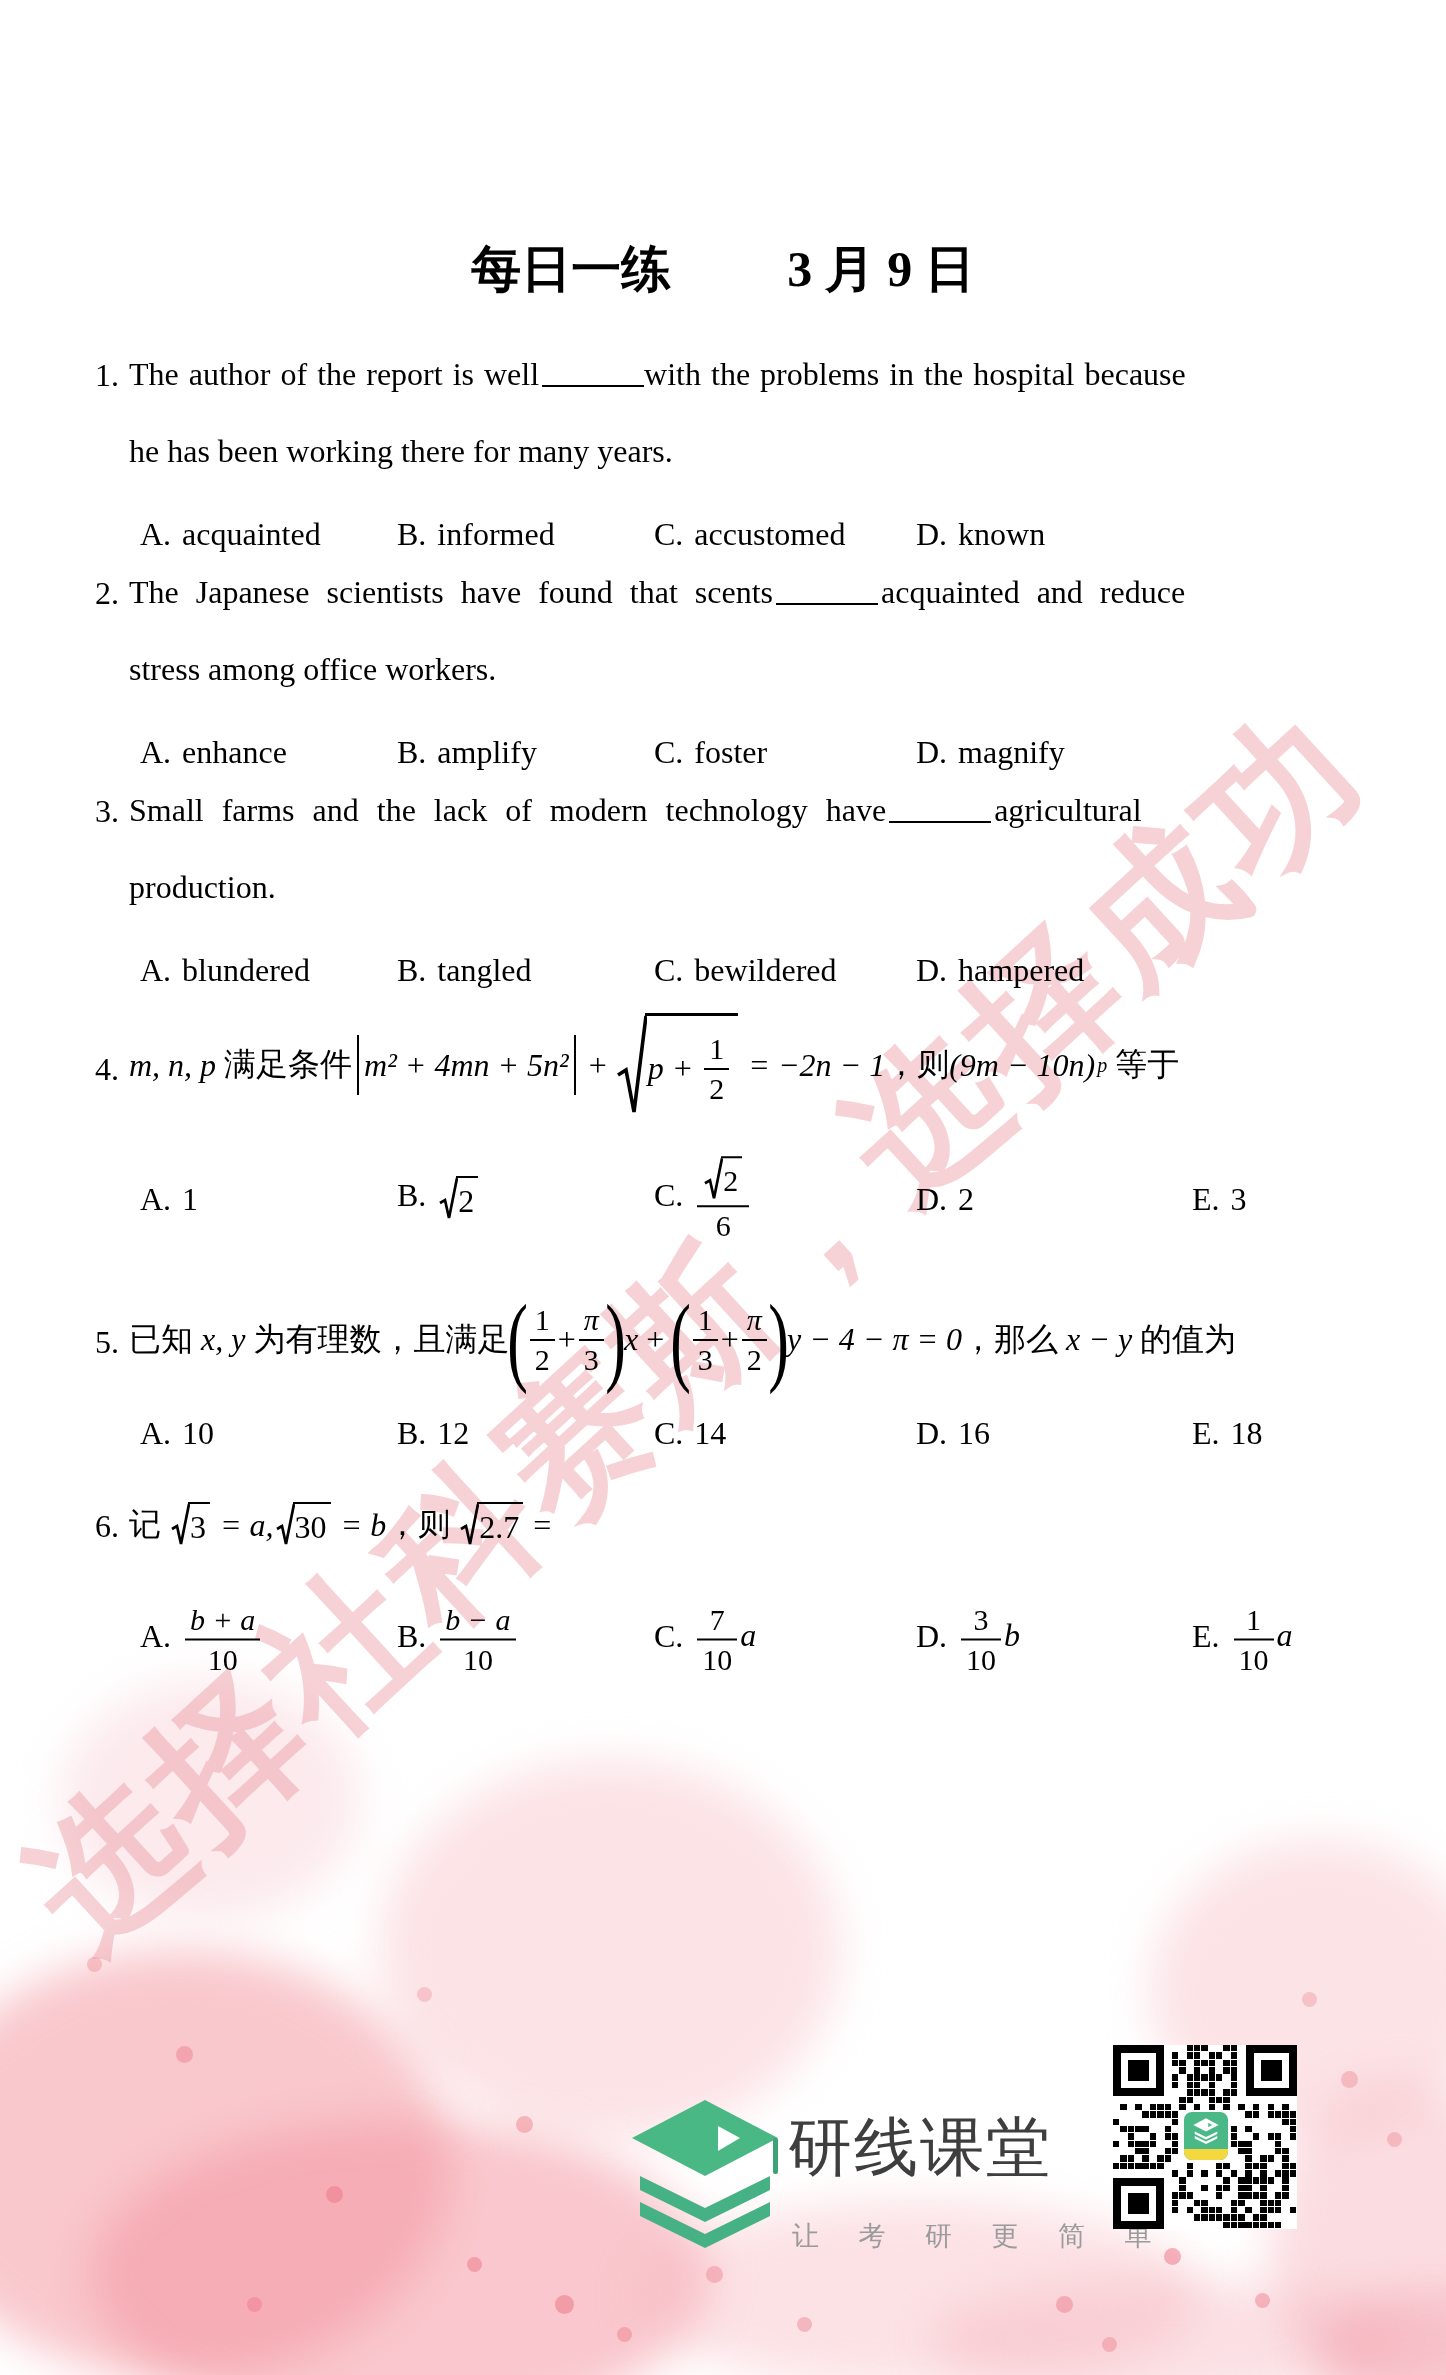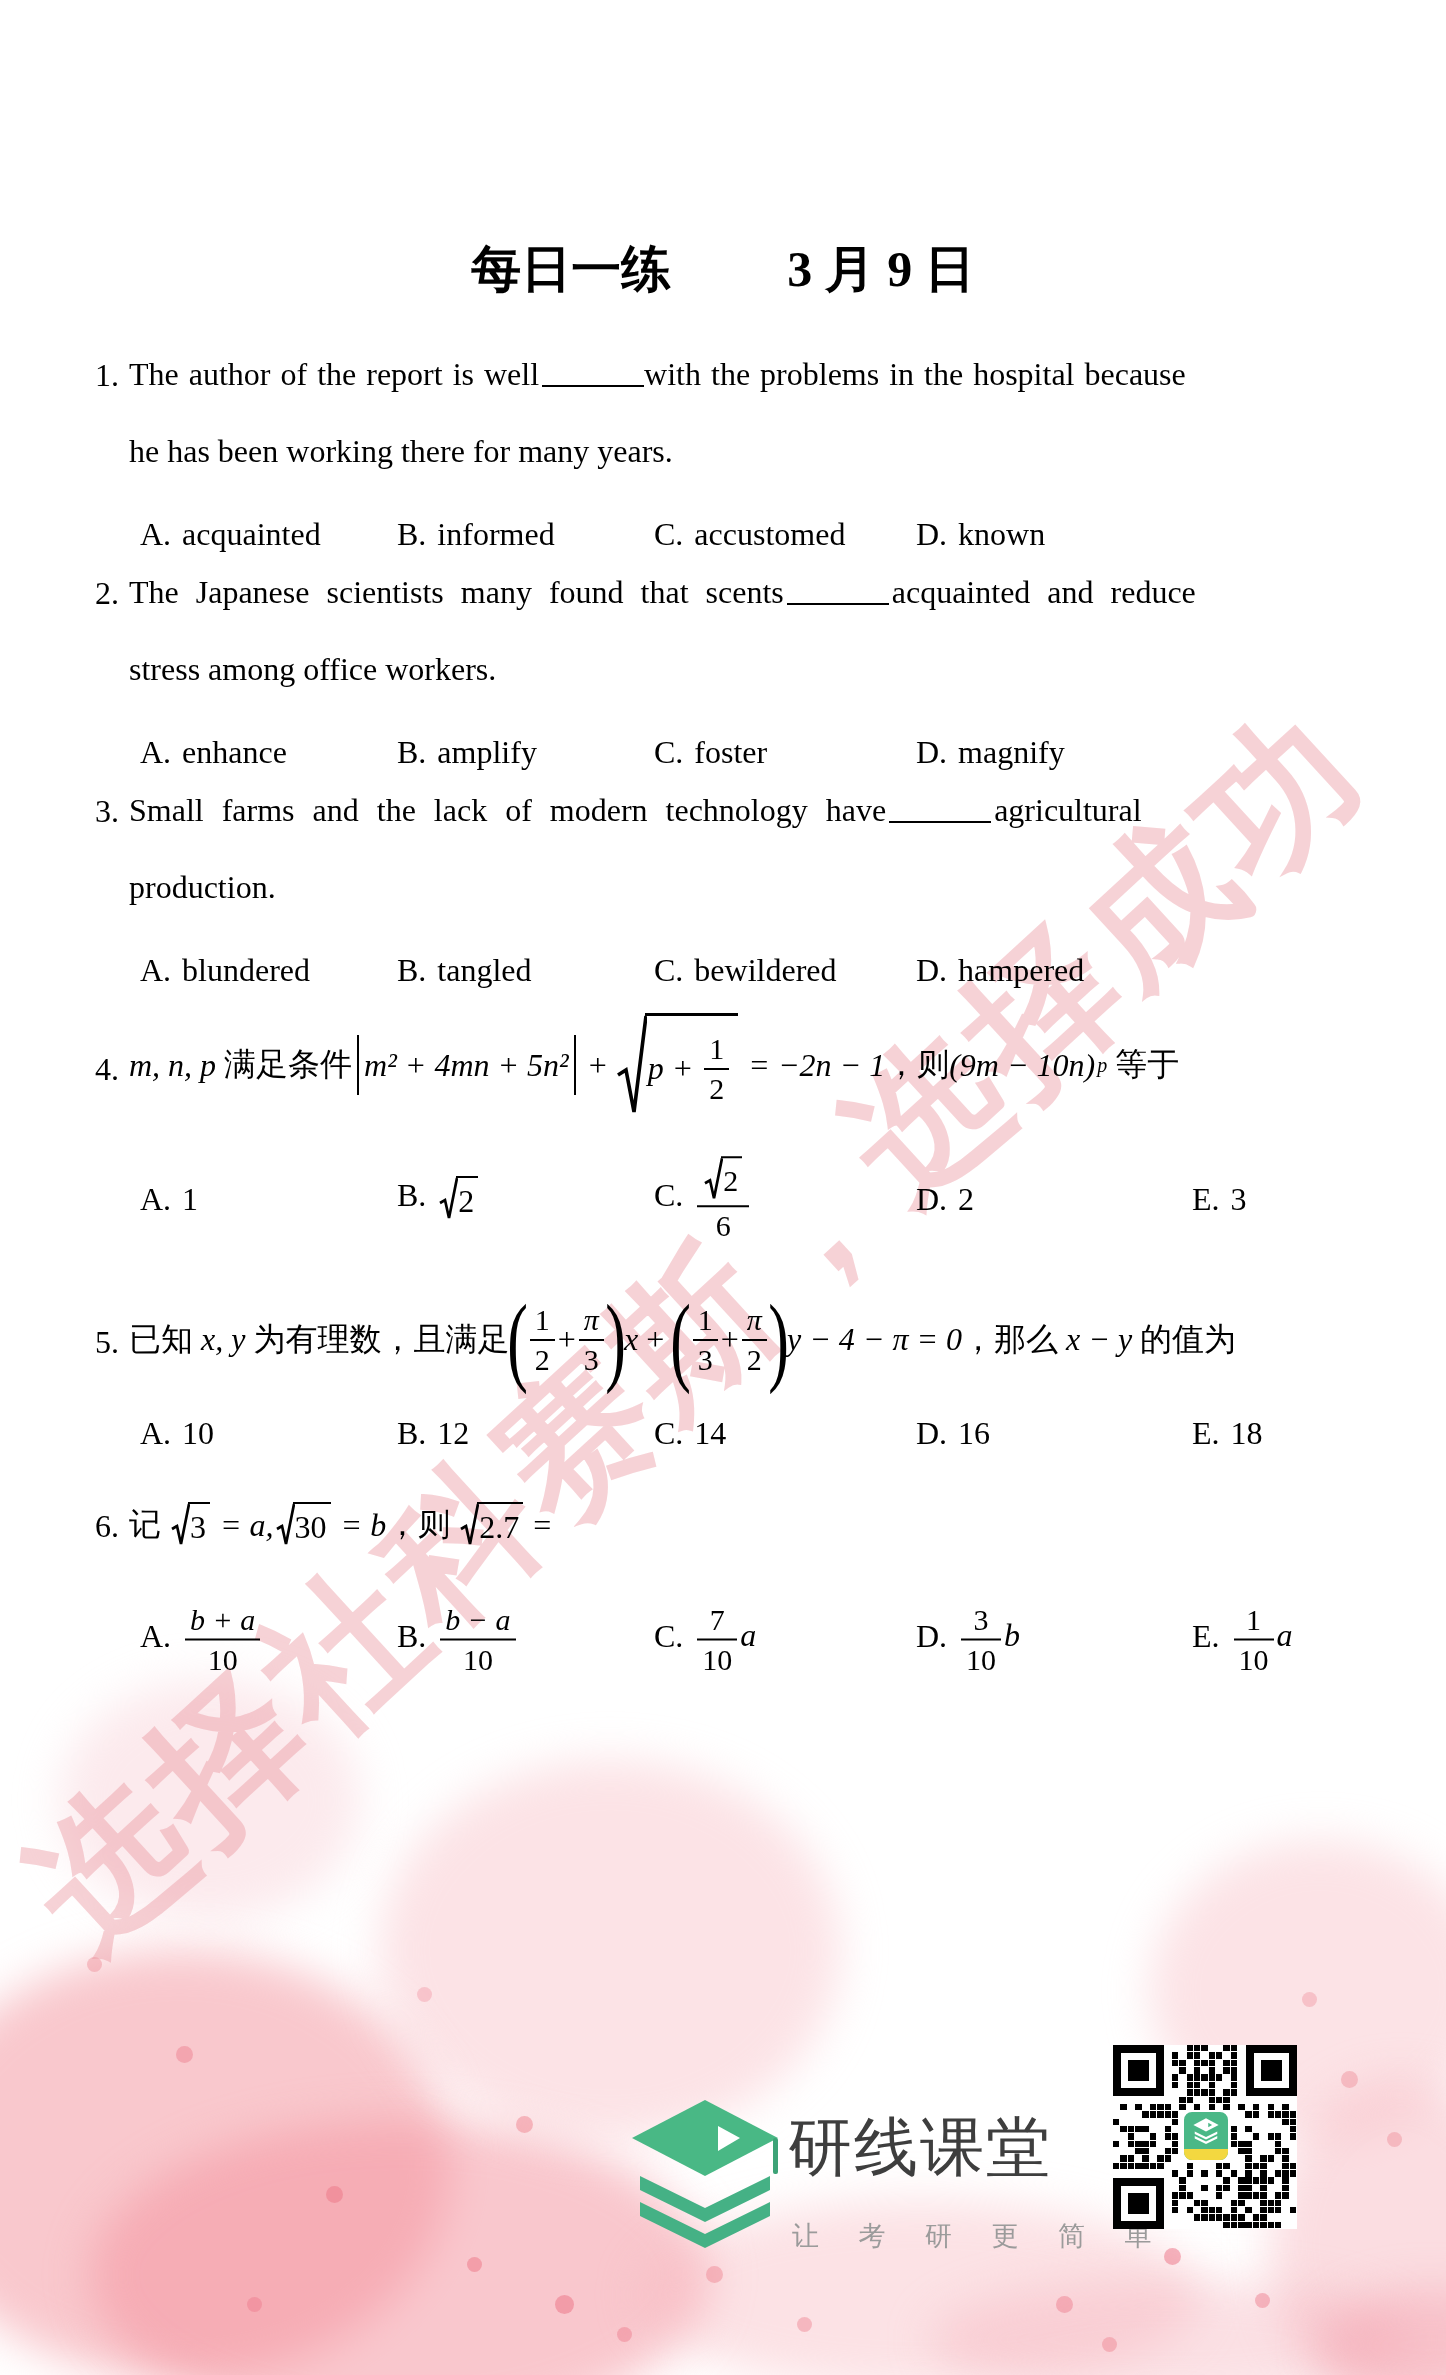--- a/index.html
+++ b/index.html
@@ -138,21 +138,21 @@
         <span class="opt oB"><span class="olabel">B.</span><span>informed</span></span>
         <span class="opt oC"><span class="olabel">C.</span><span>accustomed</span></span>
         <span class="opt oD"><span class="olabel">D.</span><span>known</span></span>
       </div>
     </div>
   </div>
 
   <div class="q" style="top:573px">
     <span class="qnum">2.</span>
     <div class="qbody">
-      <div class="ws2"><span>The Japanese scientists many found that scents</span><span class="blank"></span><span>acquainted and reduce</span></div>
+      <div class="ws2"><span>The Japanese scientists have found that scents</span><span class="blank"></span><span>acquainted and reduce</span></div>
       <div class="l2">stress among office workers.</div>
       <div class="opts">
         <span class="opt oA"><span class="olabel">A.</span><span>enhance</span></span>
         <span class="opt oB"><span class="olabel">B.</span><span>amplify</span></span>
         <span class="opt oC"><span class="olabel">C.</span><span>foster</span></span>
         <span class="opt oD"><span class="olabel">D.</span><span>magnify</span></span>
       </div>
     </div>
   </div>
 

